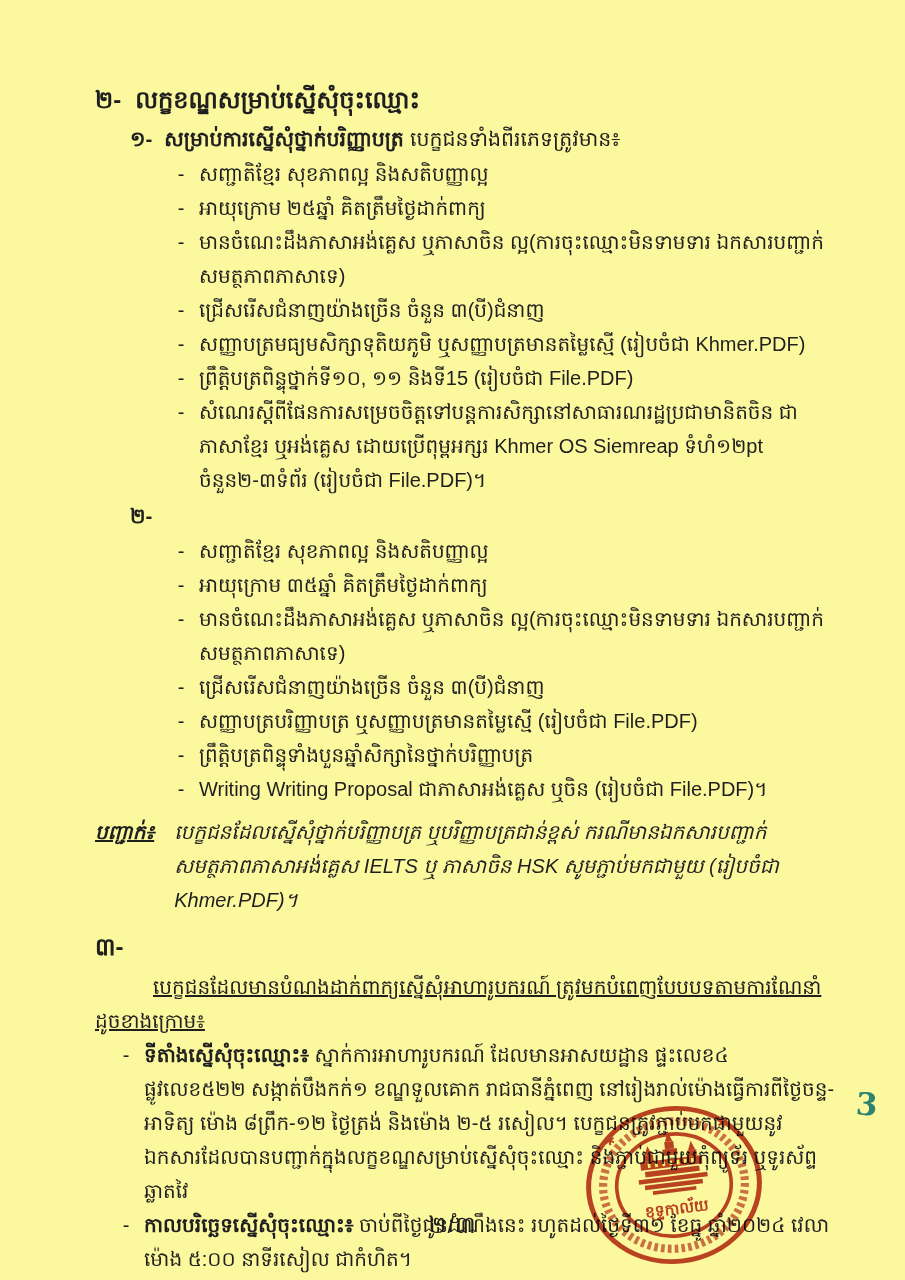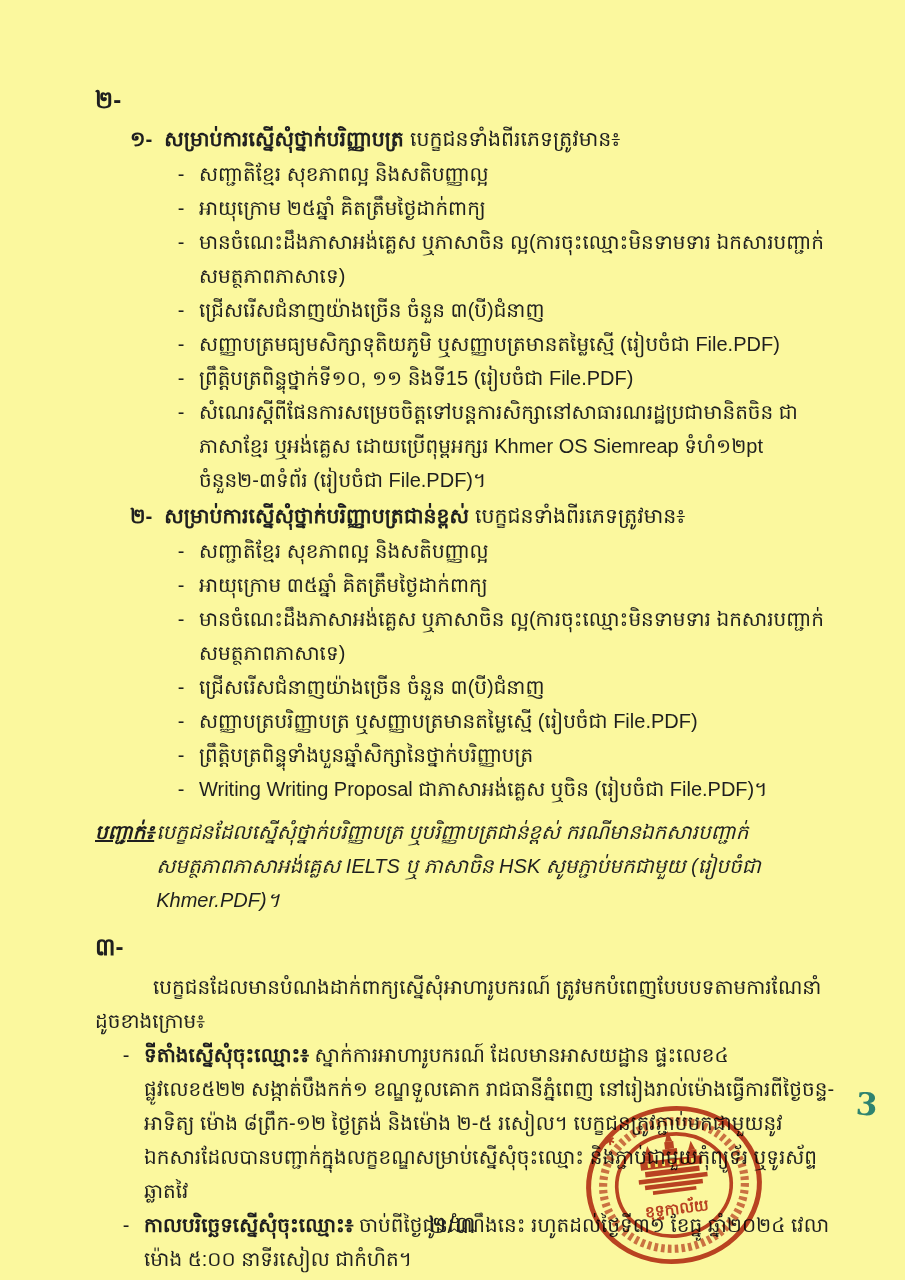--- a/index.html
+++ b/index.html
@@ -44,32 +44,33 @@
     display:flex;
     gap:12px;
     align-items:flex-start;
   }
   ul.dash-list .dash{flex:0 0 auto;width:12px;text-align:center;}
   ul.dash-list .it-text{flex:1 1 auto;}
   .note{
     margin:9px 18px 0 0;
     font-style:italic;
     display:flex;
-    gap:2px;
+    gap:20px;
   }
   .note .note-label{
     font-weight:bold;
     text-decoration:underline;
     flex:0 0 auto;
   }
   .note .note-text{flex:1 1 auto;}
   .sec3{margin-top:10px;}
   .intro{
     margin-top:3px;
     text-indent:58px;
+    text-decoration:underline;
   }
   ul.dash-list.tight{margin-left:25px;}
   ul.dash-list .lead-bold{font-weight:bold;}
   
   .stamp{
     position:absolute;
     left:583px;top:1102px;
     width:182px;height:166px;
     transform:rotate(-7deg);
     opacity:0.9;
@@ -96,20 +97,21 @@
 </style>
 </head>
 <body>
 
 <div class="page">
 
   <div class="content">
 
     <div class="sec-header">
       <span>២-</span>
+      <span>លក្ខខណ្ឌសម្រាប់ស្នើសុំចុះឈ្មោះ</span>
     </div>
 
     <div class="sub-block">
       <div class="sub-header">
         <span class="num">១-</span>
         <span><span class="lead">សម្រាប់ការស្នើសុំថ្នាក់បរិញ្ញាបត្រ</span><span class="rest">បេក្ខជនទាំងពីរភេទត្រូវមាន៖</span></span>
       </div>
       <ul class="dash-list">
         <li>
             <span class="dash">-</span>
@@ -122,35 +124,34 @@
         <li>
             <span class="dash">-</span>
             <span class="it-text">មានចំណេះដឹងភាសាអង់គ្លេស ឬភាសាចិន ល្អ(ការចុះឈ្មោះមិនទាមទារ ឯកសារបញ្ជាក់សមត្ថភាពភាសាទេ)</span>
           </li>
         <li>
             <span class="dash">-</span>
             <span class="it-text">ជ្រើសរើសជំនាញយ៉ាងច្រើន ចំនួន ៣(បី)ជំនាញ</span>
           </li>
         <li>
             <span class="dash">-</span>
-            <span class="it-text">សញ្ញាបត្រមធ្យមសិក្សាទុតិយភូមិ ឬសញ្ញាបត្រមានតម្លៃស្មើ (រៀបចំជា File.PDF)</span>
+            <span class="it-text">សញ្ញាបត្រមធ្យមសិក្សាទុតិយភូមិ ឬសញ្ញាបត្រមានតម្លៃស្មើ (រៀបចំជា Khmer.PDF)</span>
           </li>
         <li>
             <span class="dash">-</span>
             <span class="it-text">ព្រឹត្តិបត្រពិន្ទុថ្នាក់ទី១០, ១១ និងទី15 (រៀបចំជា File.PDF)</span>
           </li>
         <li>
             <span class="dash">-</span>
             <span class="it-text">សំណេរស្តីពីផែនការសម្រេចចិត្តទៅបន្តការសិក្សានៅសាធារណរដ្ឋប្រជាមានិតចិន ជាភាសាខ្មែរ ឬអង់គ្លេស ដោយប្រើពុម្ពអក្សរ Khmer OS Siemreap ទំហំ១២pt ចំនួន២-៣ទំព័រ (រៀបចំជា File.PDF)។</span>
           </li>
       </ul>
 
       <div class="sub-header">
         <span class="num">២-</span>
-        <span><span class="lead">សម្រាប់ការស្នើសុំថ្នាក់បរិញ្ញាបត្រជាន់ខ្ពស់</span><span class="rest">បេក្ខជនទាំងពីរភេទត្រូវមាន៖</span></span>
       </div>
       <ul class="dash-list">
         <li>
             <span class="dash">-</span>
             <span class="it-text">សញ្ជាតិខ្មែរ សុខភាពល្អ និងសតិបញ្ញាល្អ</span>
           </li>
         <li>
             <span class="dash">-</span>
             <span class="it-text">អាយុក្រោម ៣៥ឆ្នាំ គិតត្រឹមថ្ងៃដាក់ពាក្យ</span>
           </li>

